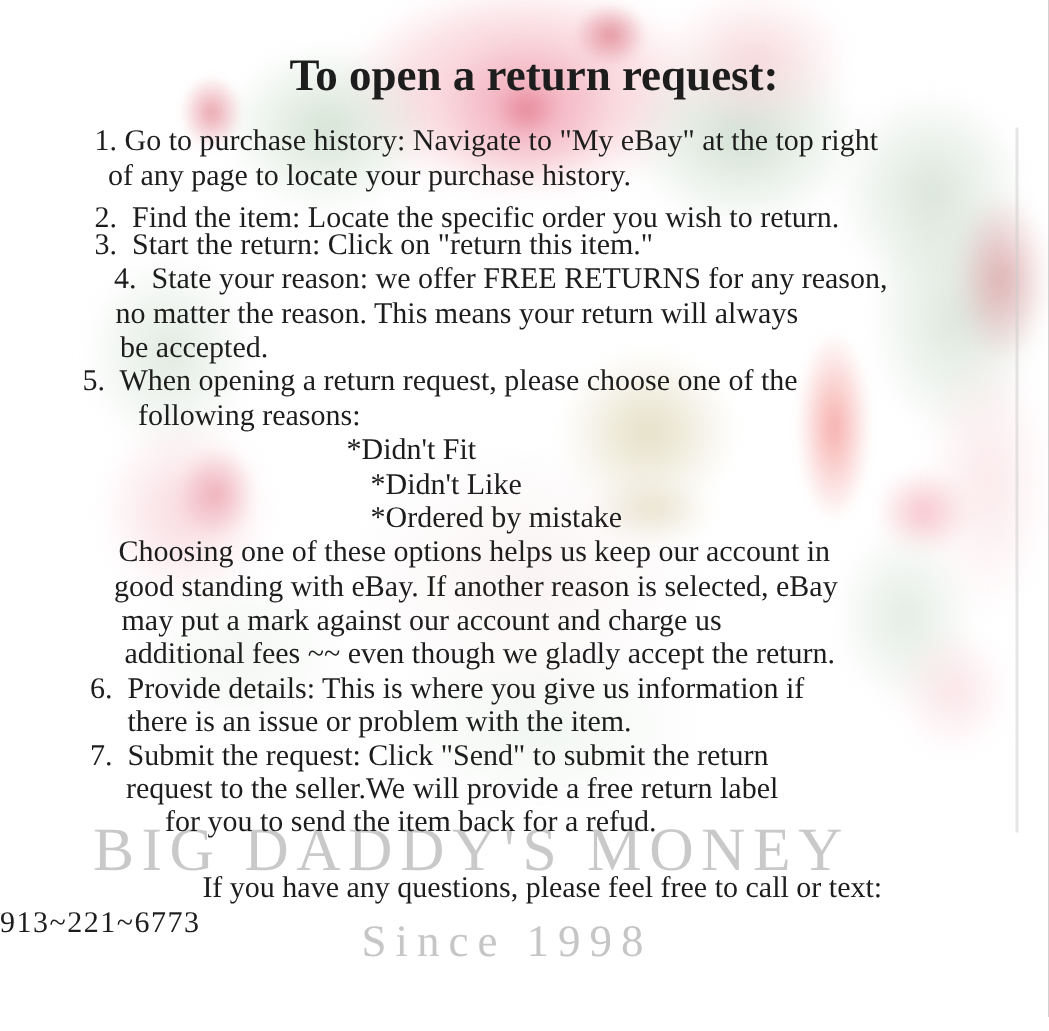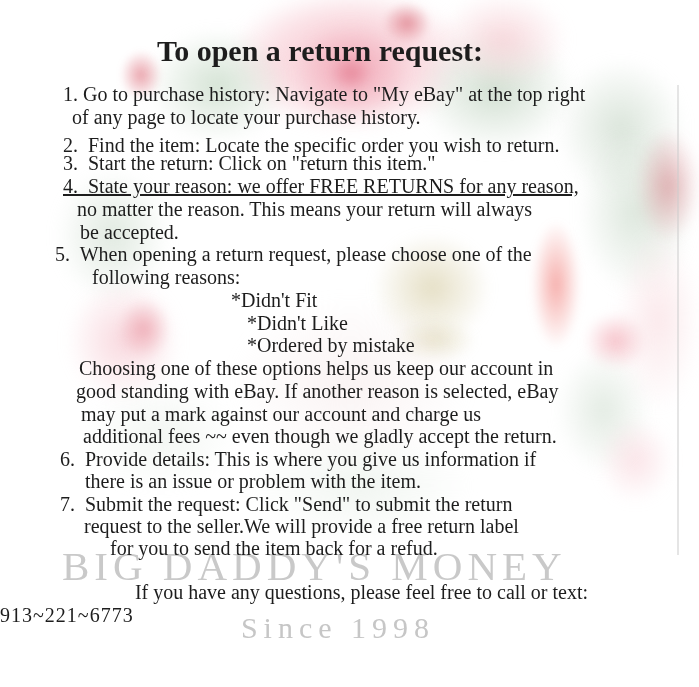--- a/index.html
+++ b/index.html
@@ -41,21 +41,21 @@
     font-size:41px;letter-spacing:5px;color:#c9c9c9;line-height:1;
     white-space:pre;font-family:"Liberation Serif", serif;
   }
   .wm-since{
     position:absolute;left:0;top:613px;width:676px;text-align:center;z-index:1;
     font-size:30px;letter-spacing:6px;color:#c6c6c6;line-height:1;
     font-family:"Liberation Serif", serif;
   }
   .doc-title{
     position:absolute;left:0;top:34px;width:640px;text-align:center;z-index:2;
-    font-size:30px;font-weight:bold;color:#1d1d1d;line-height:1.1;
+    font-size:30px;font-weight:bold;color:#1d1d1d;line-height:1.1;padding-left:36px;
   }
   .line{
     position:absolute;z-index:2;font-size:20px;line-height:22px;color:#1d1d1d;
     white-space:pre;
   }
   .footer-contact{
     position:absolute;left:0;top:581px;width:699px;text-align:center;z-index:2;
     font-size:20px;color:#1d1d1d;white-space:pre;margin-left:12px;
   }
   .footer-phone{
@@ -96,21 +96,21 @@
 
   <div class="wm-brand">BIG DADDY'S MONEY</div>
   <div class="wm-since">Since 1998</div>
 
   <div class="doc-title">To open a return request:</div>
 
   <div class="line" style="left:63px;top:83px;">1. Go to purchase history: Navigate to "My eBay" at the top right</div>
   <div class="line" style="left:72px;top:106px;">of any page to locate your purchase history.</div>
   <div class="line" style="left:63px;top:134px;">2.  Find the item: Locate the specific order you wish to return.</div>
   <div class="line" style="left:63px;top:152px;">3.  Start the return: Click on "return this item."</div>
-  <div class="line" style="left:63px;top:175px;text-decoration:underline;">4.  State your reason: we offer FREE RETURNS for any reason,</div>
+  <div class="line" style="left:76px;top:175px;">4.  State your reason: we offer FREE RETURNS for any reason,</div>
   <div class="line" style="left:77px;top:198px;">no matter the reason. This means your return will always</div>
   <div class="line" style="left:80px;top:221px;">be accepted.</div>
   <div class="line" style="left:55px;top:243px;">5.  When opening a return request, please choose one of the</div>
   <div class="line" style="left:92px;top:266px;">following reasons:</div>
   <div class="line" style="left:231px;top:289px;">*Didn't Fit</div>
   <div class="line" style="left:247px;top:312px;">*Didn't Like</div>
   <div class="line" style="left:79px;top:357px;">Choosing one of these options helps us keep our account in</div>
   <div class="line" style="left:247px;top:334px;">*Ordered by mistake</div>
   <div class="line" style="left:76px;top:380px;">good standing with eBay. If another reason is selected, eBay</div>
   <div class="line" style="left:81px;top:403px;">may put a mark against our account and charge us</div>

